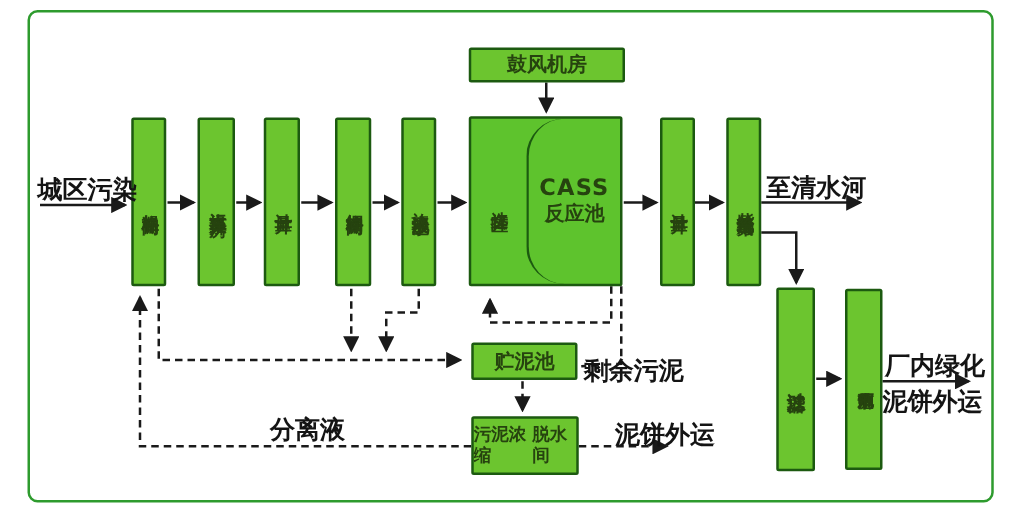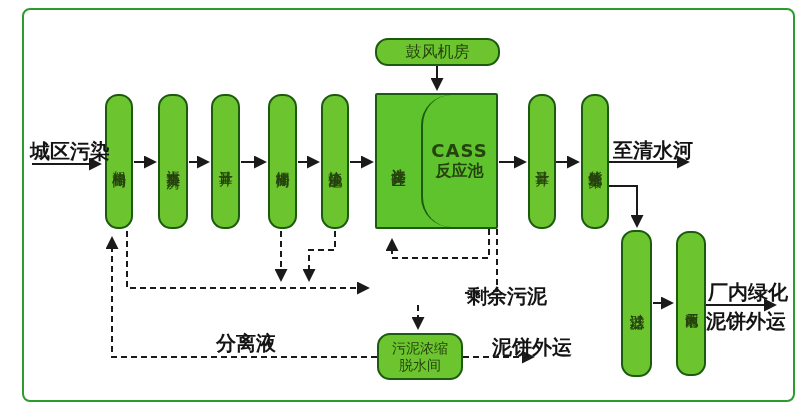--- a/index.html
+++ b/index.html
@@ -1,26 +1,26 @@
 <!DOCTYPE html>
 <html><head>
 <meta charset="utf-8">
 <style>
   html,body{margin:0;padding:0;background:#fff;}
   #canvas{position:relative;width:812px;height:417px;background:#ffffff;overflow:hidden;
           font-family:"DejaVu Sans","Liberation Sans",sans-serif;}
   #frame{position:absolute;left:22px;top:8px;width:769px;height:390px;
          border:2px solid #2e9b2e;border-radius:8px;background:#ffffff;}
   svg.connectors{position:absolute;left:0;top:0;width:812px;height:417px;pointer-events:none;}
-  .vbox,.hbox{position:absolute;background:#6cc52f;border:2px solid #1c5a10;border-radius:13px;
+  .vbox,.hbox{position:absolute;background:#6cc52f;border:2px solid #1c5a10;border-radius:2px;
         display:flex;align-items:center;justify-content:center;
-        font-weight:normal;color:#26430f;box-sizing:border-box;}
+        font-weight:bold;color:#26430f;box-sizing:border-box;}
   .vbox{writing-mode:vertical-rl;text-orientation:upright;font-size:14px;line-height:1.12;letter-spacing:1px;}
   .hbox{font-size:15px;line-height:1.2;}
-  .hbox.col{flex-direction:column;}
+  .hbox.col{flex-direction:row;}
   .bigbox{position:absolute;background:#5ec32d;border:2px solid #1c5a10;border-radius:2px;
         display:flex;box-sizing:border-box;}
   .compart-left{width:44px;display:flex;align-items:center;justify-content:center;
         writing-mode:vertical-rl;text-orientation:upright;font-weight:bold;color:#26430f;font-size:14px;letter-spacing:2px;}
   .compart-right{flex:1;border-left:2px solid #1c5a10;display:flex;flex-direction:column;
         align-items:center;justify-content:center;font-weight:bold;color:#26430f;border-radius:30px;}
   .cass-l1{font-size:18px;letter-spacing:1px;}
   .cass-l2{font-size:16px;}
   .lbl{position:absolute;font-weight:bold;color:#141414;font-size:20px;white-space:nowrap;}
 </style>
@@ -78,20 +78,21 @@
       <span class="cass-l2">反应池</span>
     </div>
   </div>
 
   <div class="vbox" style="left:528px;top:94px;width:28px;height:135px;">计量井</div>
   <div class="vbox" style="left:581px;top:94px;width:28px;height:135px;">紫外线消毒巢</div>
 
   <div class="vbox" style="left:621px;top:230px;width:31px;height:147px;font-size:15px;">过滤器</div>
   <div class="vbox" style="left:676px;top:231px;width:30px;height:145px;font-size:13px;letter-spacing:0;">厂内中水调节池</div>
 
+  <div class="hbox" style="left:377px;top:274px;width:85px;height:30px;font-size:16px;">贮泥池</div>
   <div class="hbox col" style="left:377px;top:333px;width:86px;height:47px;font-size:14px;">
     <span>污泥浓缩</span>
     <span>脱水间</span>
   </div>
 
   <div class="lbl" style="left:30px;top:138px;">城区污染</div>
   <div class="lbl" style="left:613px;top:137px;">至清水河</div>
   <div class="lbl" style="left:467px;top:283px;">剩余污泥</div>
   <div class="lbl" style="left:216px;top:330px;">分离液</div>
   <div class="lbl" style="left:492px;top:334px;text-align:right;">泥饼外运</div>

